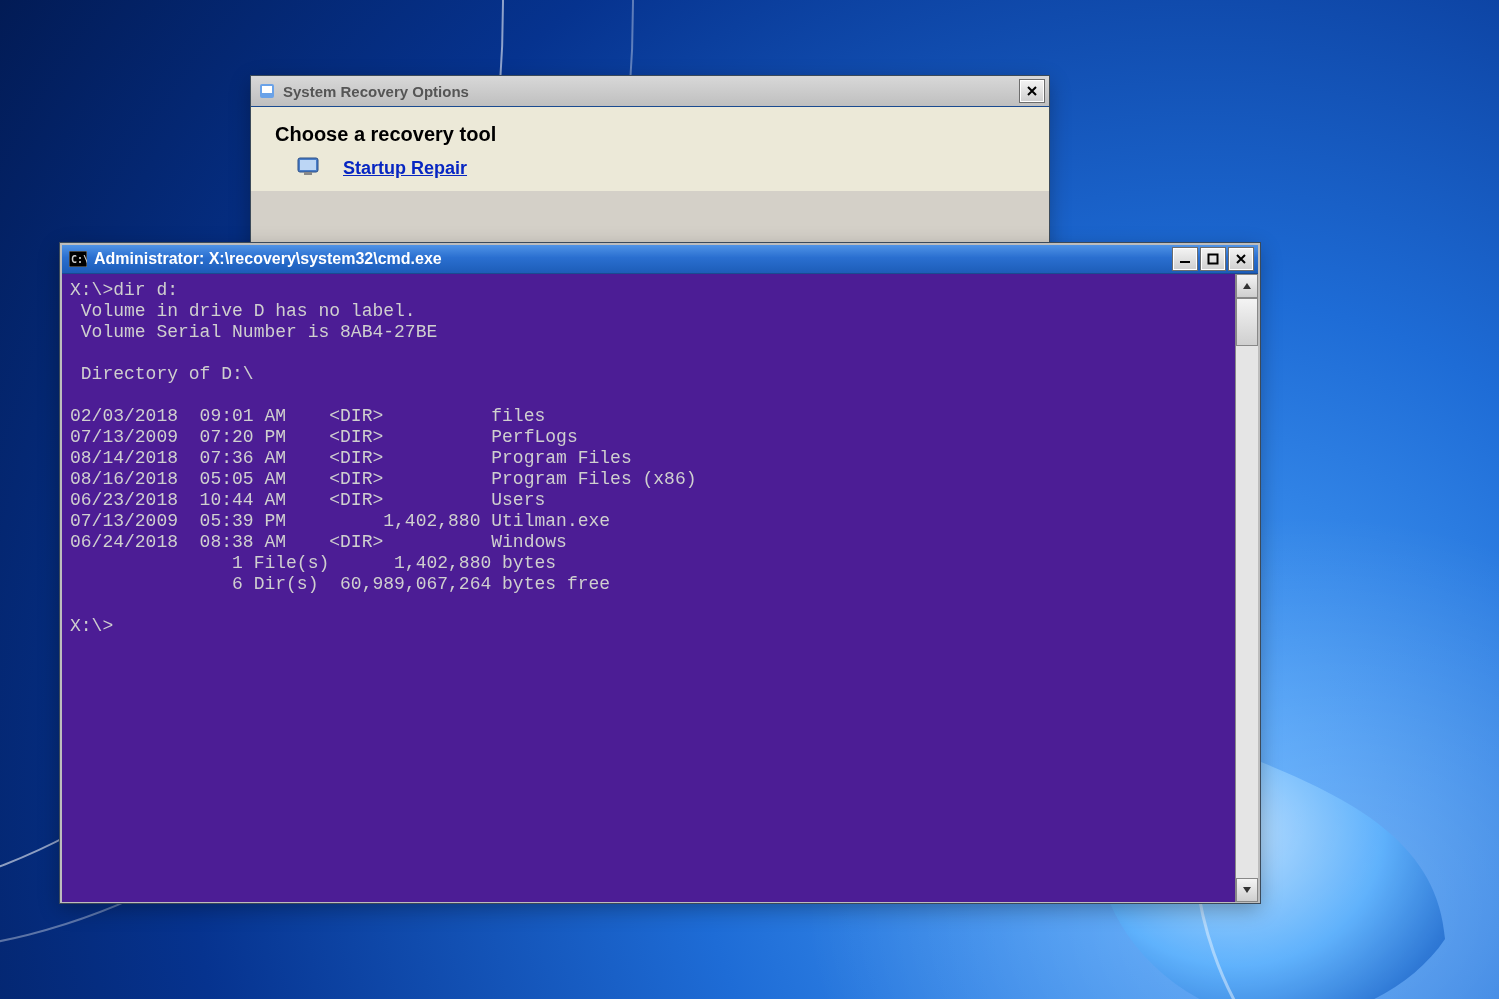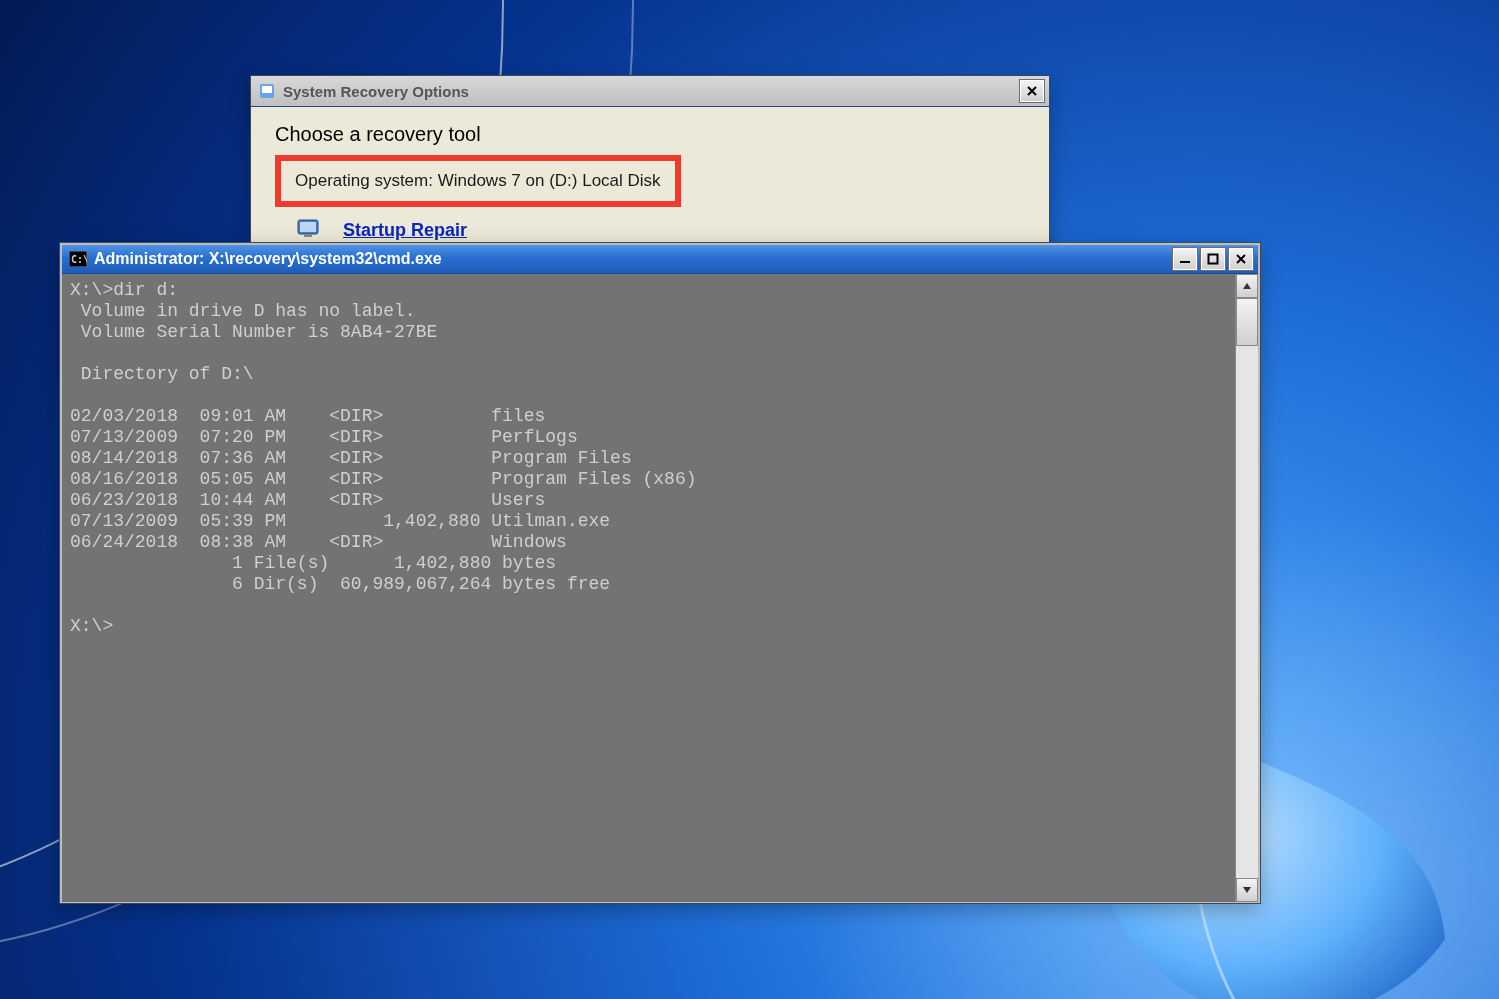--- a/index.html
+++ b/index.html
@@ -42,31 +42,31 @@
     box-shadow:inset 0 0 0 1px #fff;
     display:flex;align-items:center;justify-content:center;
     font-family:Tahoma,sans-serif;font-size:13px;font-weight:bold;color:#000;
     cursor:default;
   }
   .winbtn svg{display:block;}
 
   
   #recovery{left:251px;top:76px;width:798px;height:195px;}
   #recovery .body{background:#ece9d8;padding:10px 24px;font-family:Tahoma,sans-serif;}
-  .choose-line{font-size:20px;font-weight:400;color:#000;margin:6px 0 8px;overflow:hidden;height:24px;}
+  .choose-line{font-size:20px;font-weight:700;color:#000;margin:6px 0 8px;overflow:hidden;height:24px;}
   .highlight-box{border:6px solid #ef3b2f;padding:10px 14px;display:inline-block;margin-bottom:10px;}
   .highlight-box span{font-size:17px;color:#1a1a1a;}
   .startup-row{display:flex;align-items:center;gap:20px;margin-left:22px;}
   .startup-row .lbl{color:#0726c2;font-size:18px;font-weight:700;text-decoration:underline;}
 
   
   #cmd{left:60px;top:243px;width:1196px;height:656px;border:2px solid #bdbdbd;background:#bdbdbd;}
   #cmd .titlebar{height:28px;font-size:16px;}
   #cmd .client{
-    position:relative;background:#737373;color:#c0c0c0;
+    position:relative;background:#4c1d95;color:#c0c0c0;
     width:calc(100% - 0px);height:calc(100% - 28px);
     display:flex;
   }
   #cmd .console{
     flex:1;padding:6px 8px;overflow:hidden;
     font-family:"Lucida Console","Courier New",monospace;
     font-size:18px;line-height:21px;
     white-space:pre;color:#cfcfcf;letter-spacing:0px;
   }
   #cmd .vscroll{
@@ -107,23 +107,20 @@
       <span>System Recovery Options</span>
       <span class="spacer"></span>
       <span class="winbtn">
         <svg width="12" height="12" viewBox="0 0 12 12">
             <path d="M2 2 L10 10 M10 2 L2 10" stroke="#000" stroke-width="2"></path>
           </svg>
       </span>
     </div>
     <div class="body">
       <div class="choose-line">Choose a recovery tool</div>
-      <div class="highlight-box">
-        <span>Operating system: Windows 7 on (D:) Local Disk</span>
-      </div>
       <div class="startup-row">
         <span>
           <svg width="26" height="22" viewBox="0 0 26 22">
               <rect x="1" y="3" width="20" height="14" rx="2" fill="#4a7ec8" stroke="#2a4f88"></rect>
               <rect x="3" y="5" width="16" height="10" fill="#bcd6f5"></rect>
               <rect x="7" y="17" width="8" height="3" fill="#888"></rect>
             </svg>
         </span>
         <span class="lbl">Startup Repair</span>
       </div>

